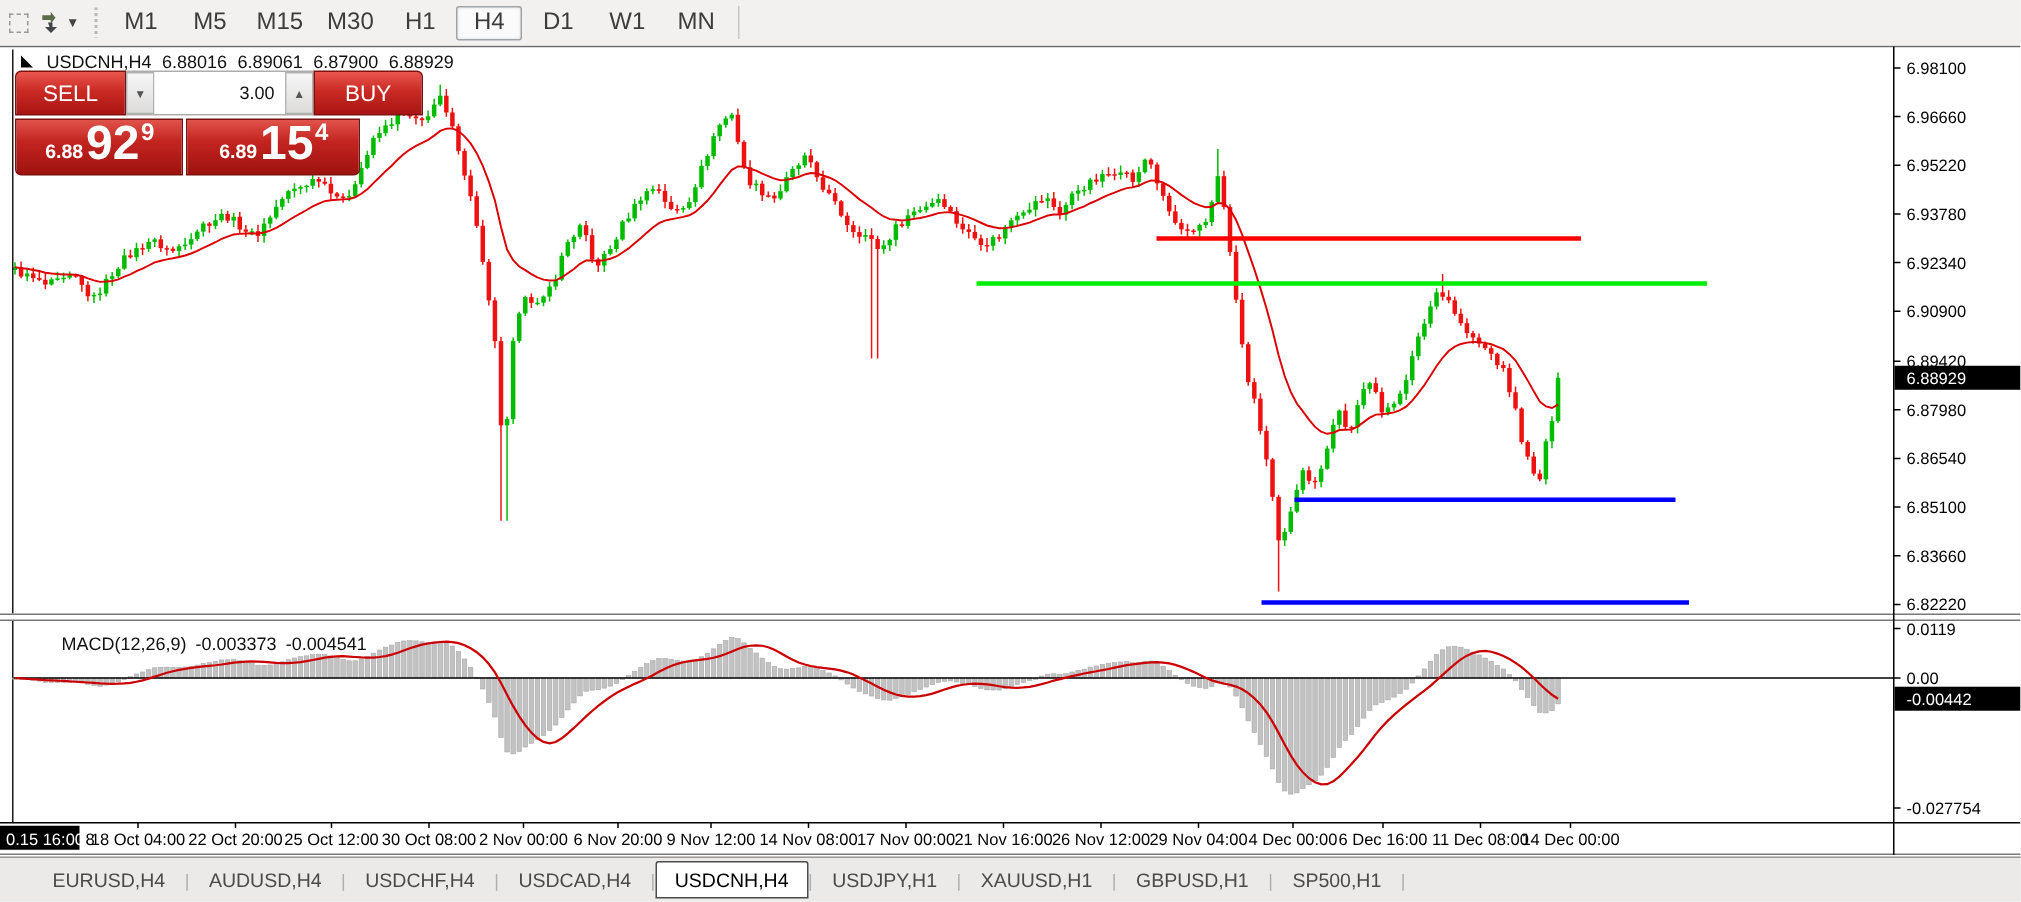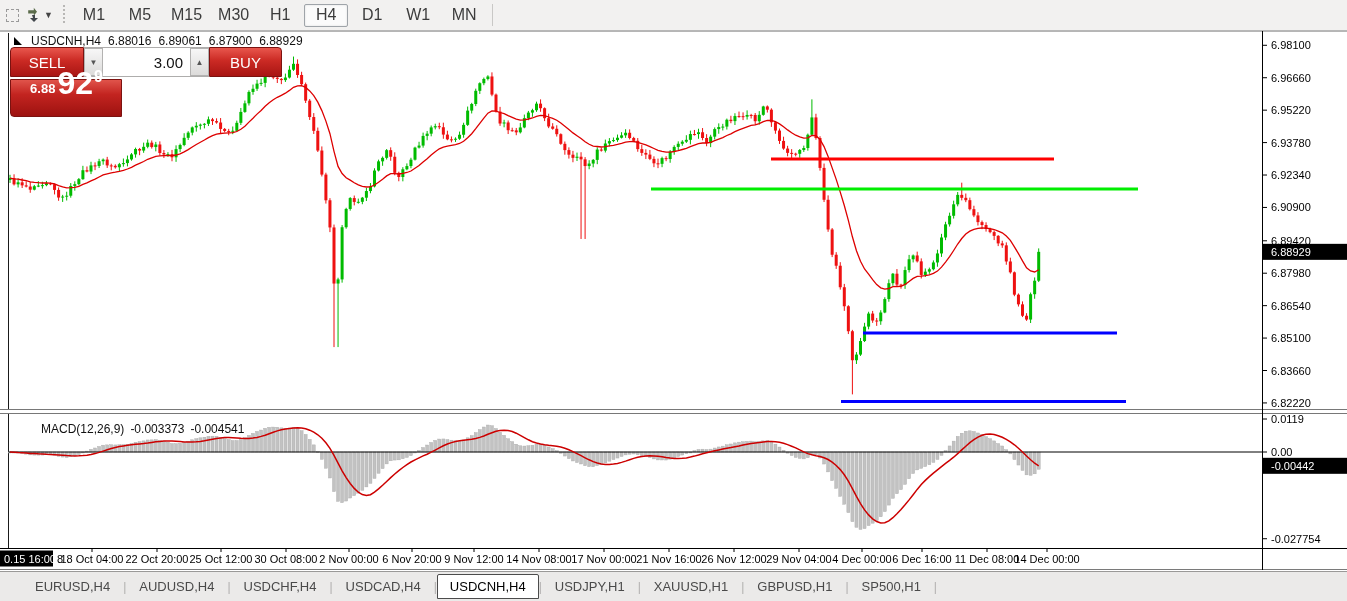--- a/index.html
+++ b/index.html
@@ -25,24 +25,24 @@
   .trade-panel{position:absolute;left:10px;top:17px;width:272px;}
   .tp-row1{display:flex;height:30px;}
   .tp-btn{background:linear-gradient(#e8564d,#cb2a24 45%,#a81513);color:#fff;font-size:15px;
     display:flex;align-items:center;justify-content:center;border:1px solid #7c1210;}
   .tp-sell{width:72px;border-radius:4px 0 0 0;}
   .tp-buy{width:71px;border-radius:0 4px 0 0;}
   .tp-vol{flex:1;display:flex;background:#fff;border:1px solid #aeadac;border-left:none;border-right:none;}
   .tp-spin{width:17px;background:linear-gradient(#f7f7f7,#dcdbda);border:1px solid #b3b2b1;
     display:flex;align-items:center;justify-content:center;font-size:8px;color:#555;}
   .tp-vol-val{flex:1;display:flex;align-items:center;justify-content:flex-end;padding-right:7px;
-    font-size:15px;color:#111;background:#fff;}
+    font-size:12px;color:#111;background:#fff;}
   .tp-row2{display:flex;gap:2px;margin-top:2px;height:38px;}
   .tp-price{background:linear-gradient(#e0544b,#c32420 40%,#9d1210);border:1px solid #7c1210;color:#fff;
-    display:flex;align-items:flex-end;justify-content:center;padding-bottom:16px;}
+    display:flex;align-items:flex-end;justify-content:center;padding-bottom:4px;}
   .tp-price-sell{width:110px;border-radius:0 0 0 4px;}
   .tp-price-buy{width:114px;border-radius:0 0 4px 0;}
   .tp-small{font-size:13px;font-weight:bold;margin:0 2px 4px 0;}
   .tp-big{font-size:32px;font-weight:bold;line-height:34px;}
   .tp-sup{font-size:16px;font-weight:bold;position:relative;top:-14px;left:1px;}
   
   .tabs-bar{position:absolute;left:0;top:571px;width:1347px;height:30px;background:#ebeae9;
     border-top:1px solid #9a9998;display:flex;align-items:center;padding-left:22px;box-sizing:border-box;}
   .tab{font-size:13px;color:#4a4a4a;padding:4px 13px;cursor:default;white-space:nowrap;}
   .tab.active{background:#fff;color:#000;border:1px solid #4c4c4c;border-radius:2px 2px 0 0;padding:4px 12px;}
@@ -1469,20 +1469,25 @@
         <div class="tp-spin">▲</div>
       </div>
       <div class="tp-btn tp-buy">BUY</div>
     </div>
     <div class="tp-row2">
       <div class="tp-price tp-price-sell">
         <span class="tp-small">6.88</span>
         <span class="tp-big">92</span>
         <span class="tp-sup">9</span>
       </div>
+      <div class="tp-price tp-price-buy">
+        <span class="tp-small">6.89</span>
+        <span class="tp-big">15</span>
+        <span class="tp-sup">4</span>
+      </div>
     </div>
   </div>
 
   <div class="macd-label">
     <span>MACD(12,26,9)</span>
     <span>-0.003373</span>
     <span>-0.004541</span>
   </div>
 </div>
 

